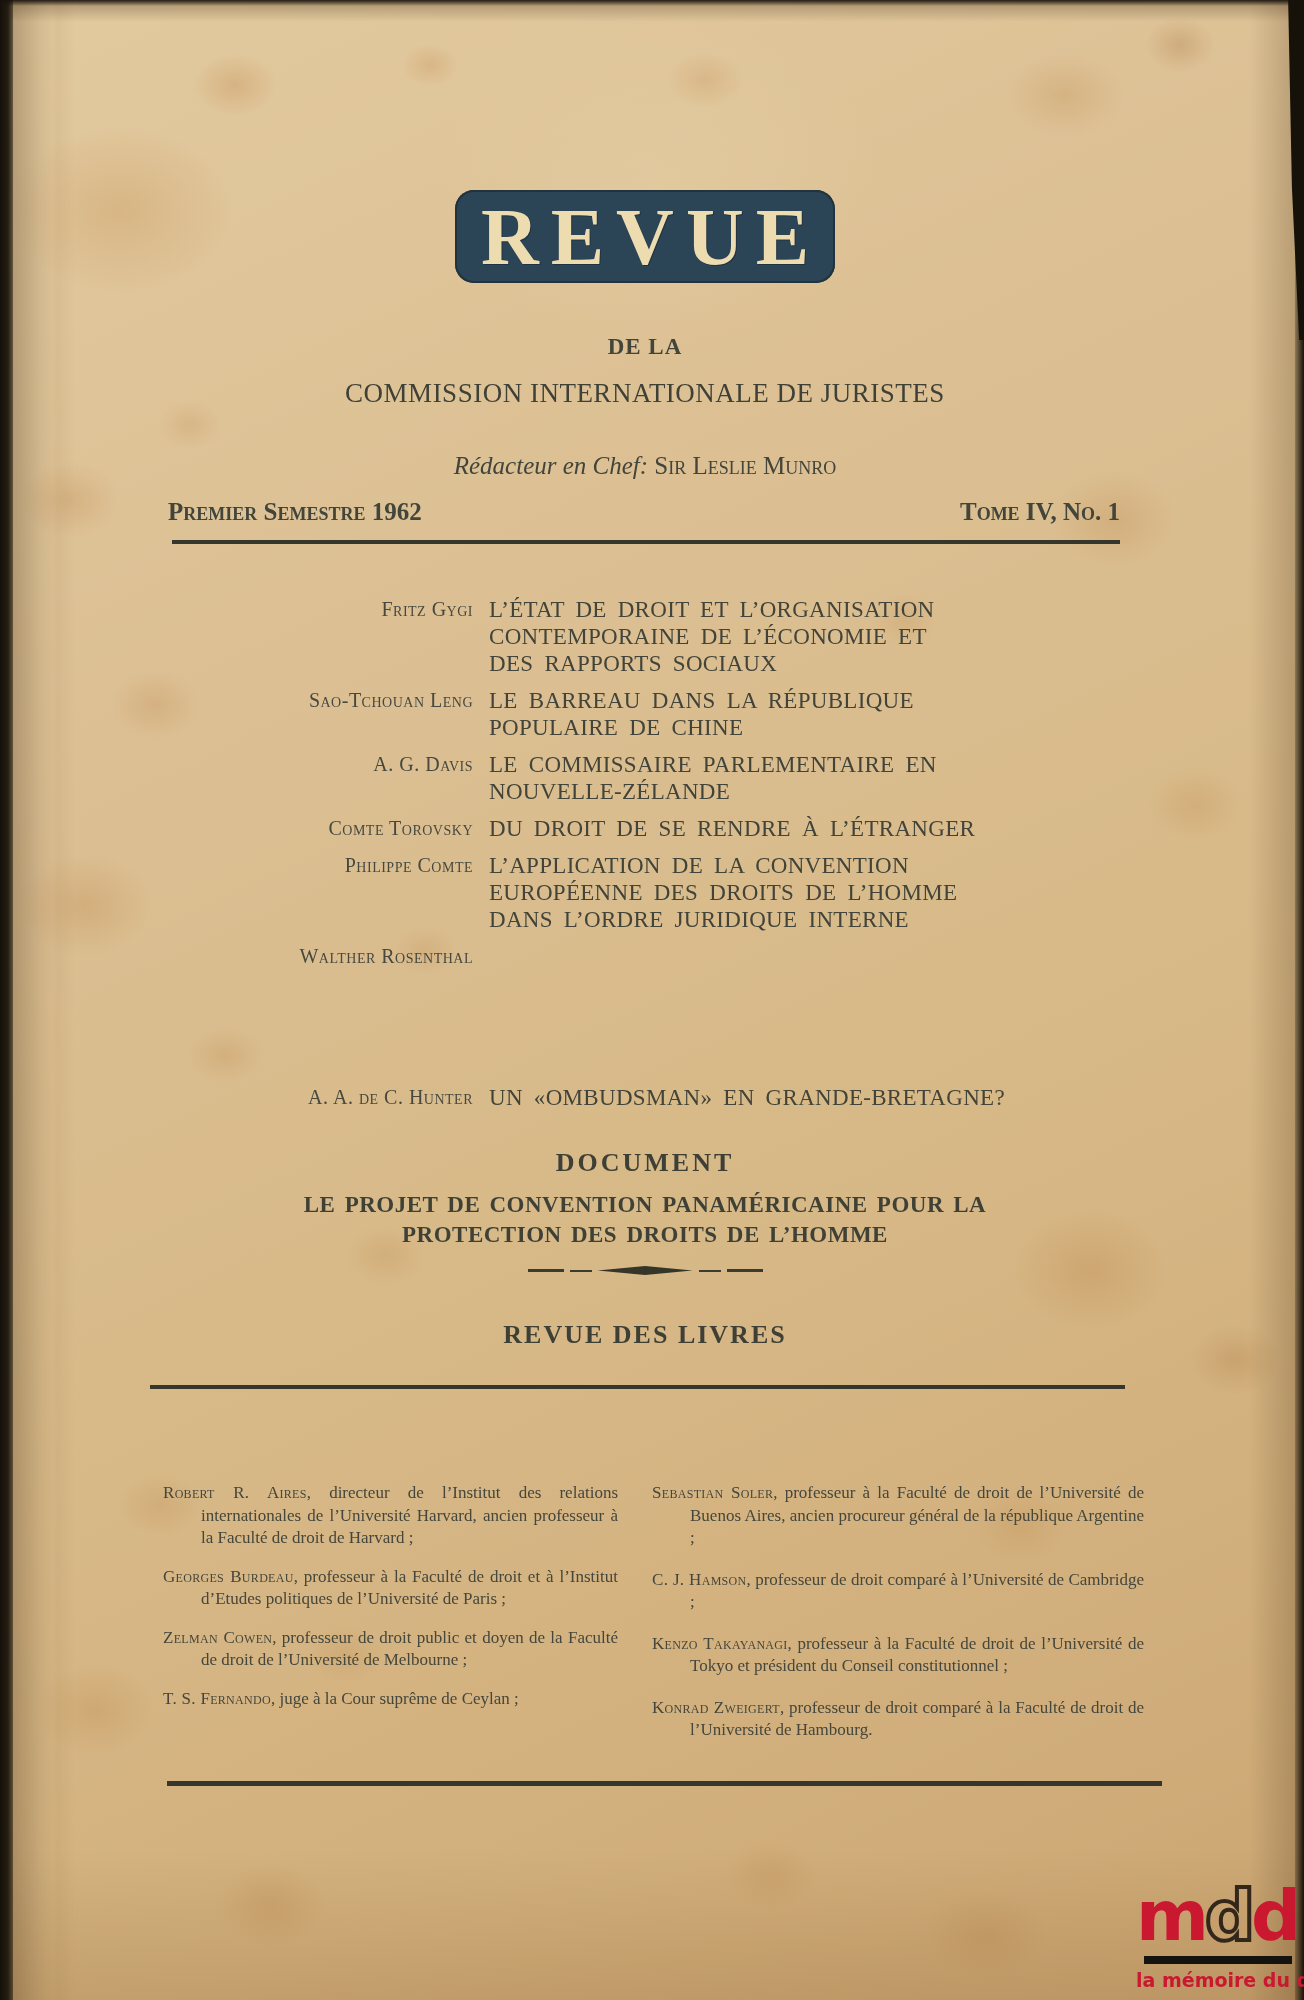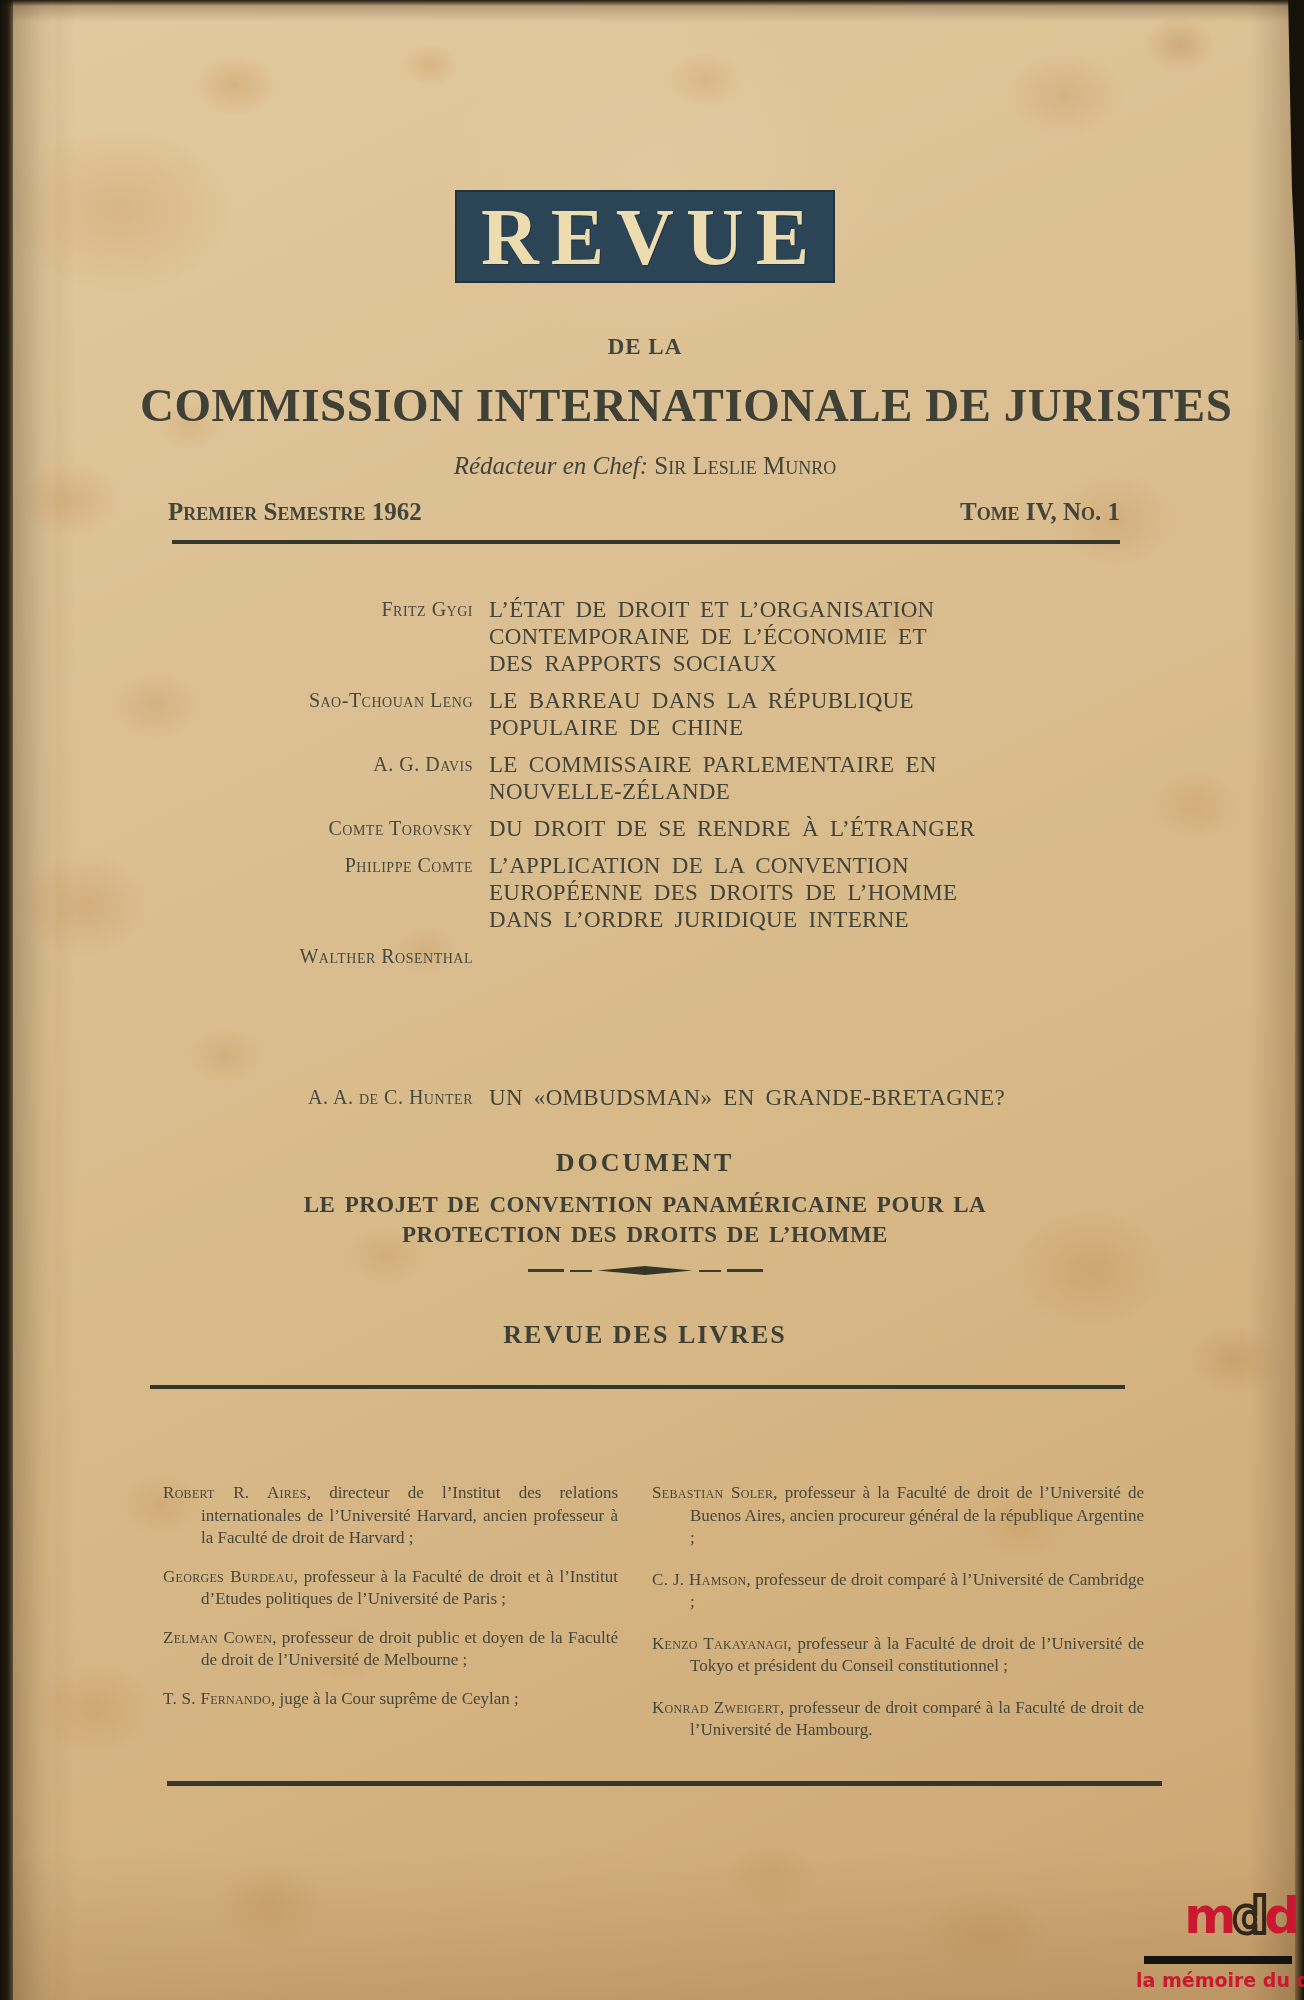--- a/index.html
+++ b/index.html
@@ -49,26 +49,26 @@
   .edge-top{position:absolute;left:0;top:0;width:1304px;height:6px;
     background:linear-gradient(to bottom,rgba(22,17,10,.9),rgba(22,17,10,0));}
   .edge-right{position:absolute;right:0;top:0;width:9px;height:2000px;
     background:linear-gradient(to left,#171209,rgba(23,18,9,.25));}
   .edge-right-top{position:absolute;right:0;top:0;width:22px;height:340px;background:#171209;
     clip-path:polygon(28% 0,100% 0,100% 100%,78% 100%,45% 55%);}
 
   
   .revue-box{position:absolute;left:455px;top:190px;width:380px;height:93px;
     background:#2b4456;box-shadow:0 0 0 2px #20333f inset;
-    display:flex;align-items:center;justify-content:center;}
+    display:flex;align-items:center;justify-content:center;border-radius:19px;}
   .revue-box span{font-weight:bold;font-size:80px;letter-spacing:12px;padding-left:12px;
     color:#ecdcb0;line-height:1;text-shadow:1px 1px 0 rgba(0,0,0,.25);}
   .center-col{position:absolute;left:140px;width:1010px;text-align:center;}
   .de-la{top:334px;font-size:23px;font-weight:bold;letter-spacing:1px;}
-  .org-line{top:378px;font-size:47px;font-weight:bold;letter-spacing:.5px;white-space:nowrap;color:#3f4137;}
+  .org-line{top:378px;font-size:27px;font-weight:normal;letter-spacing:.5px;white-space:nowrap;color:#3f4137;}
   .editor-line{top:452px;font-size:25px;}
   .editor-label{font-style:italic;}
   .sc{font-variant:small-caps;}
   .issue-row{position:absolute;left:168px;top:498px;width:952px;display:flex;
     justify-content:space-between;font-size:25px;font-weight:600;}
   .rule{position:absolute;background:#35362c;}
   .rule-1{left:172px;top:540px;width:948px;height:4px;}
   .rule-2{left:150px;top:1385px;width:975px;height:4px;}
   .rule-3{left:167px;top:1781px;width:995px;height:5px;}
 
@@ -104,21 +104,21 @@
   .col-right .member{margin-bottom:19px;}
   .member-name{font-variant:small-caps;letter-spacing:.3px;}
 
   
   .imprint{position:absolute;left:140px;top:1814px;width:1010px;text-align:center;
     font-size:23px;font-weight:bold;letter-spacing:1.5px;word-spacing:3px;color:#3d3f35;}
 
   
   .watermark{position:absolute;left:1136px;top:1880px;width:160px;text-align:right;
     font-family:"DejaVu Sans","Liberation Sans",sans-serif;}
-  .mdd{font-size:50px;font-weight:bold;line-height:72px;letter-spacing:-4px;white-space:nowrap;}
+  .mdd{font-size:70px;font-weight:bold;line-height:72px;letter-spacing:-4px;white-space:nowrap;}
   .mdd .red{color:#c9182f;}
   .mdd .outline{color:transparent;-webkit-text-stroke:4px #33261a;}
   .mdd-bar{margin-top:4px;margin-left:8px;width:148px;height:8px;background:#151310;}
   .mdd-tagline{margin-top:5px;font-size:19px;font-weight:600;color:#c9182f;white-space:nowrap;}
 </style>
 </head>
 <body>
 
 <div class="scan">
   <div class="stains"></div>

